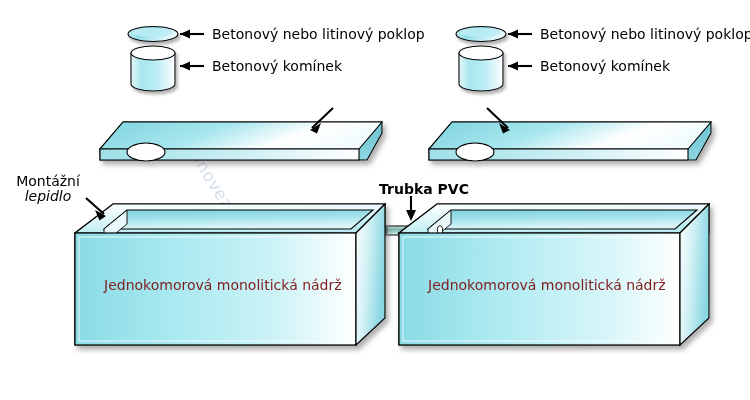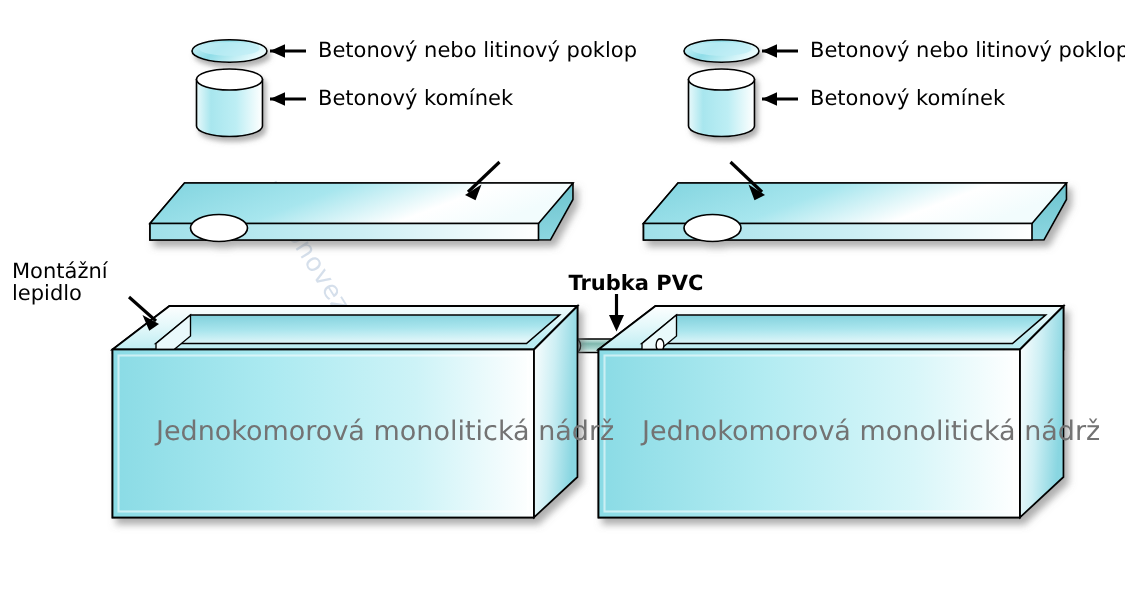--- a/index.html
+++ b/index.html
@@ -26,26 +26,27 @@
   }
   .lbl {
     position: absolute;
     font-family: "DejaVu Sans", sans-serif;
     font-size: 14px;
     color: #000000;
     white-space: nowrap;
     line-height: 15px;
   }
   .lbl-center {
+    text-align: center;
   }
   .tank-caption {
     position: absolute;
     font-family: "DejaVu Sans", sans-serif;
-    font-size: 18px;
-    color: #737373;
+    font-size: 14px;
+    color: #7f1d1d;
     white-space: nowrap;
   }
   .wm {
     position: absolute;
     font-family: "DejaVu Sans", sans-serif;
     font-size: 17px;
     color: rgba(150, 175, 205, 0.40);
     white-space: nowrap;
     transform: rotate(58deg);
     transform-origin: left top;
@@ -215,21 +216,21 @@
 
   <div class="lbl" style="left:212px; top:59px;">Betonový komínek</div>
 
   <div class="lbl" style="left:540px; top:27px;">Betonový nebo litinový poklop</div>
 
   <div class="lbl" style="left:540px; top:59px;">Betonový komínek</div>
 
 
   <div class="lbl lbl-center" style="left:8px; top:174px; width:80px;">Montážní</div>
 
-  <div class="lbl lbl-center" style="left:8px; top:189px; width:80px;">lepidlo</div>
+  <div class="lbl lbl-center" style="left:8px; top:189px; width:80px;font-style:italic;">lepidlo</div>
 
   <div class="lbl" style="left:379px; top:182px;font-weight:bold;">Trubka PVC</div>
 
   <div class="tank-caption" style="left:104px; top:277px;">Jednokomorová monolitická nádrž</div>
 
   <div class="tank-caption" style="left:428px; top:277px;">Jednokomorová monolitická nádrž</div>
 
 </div>
 
 </body></html>

